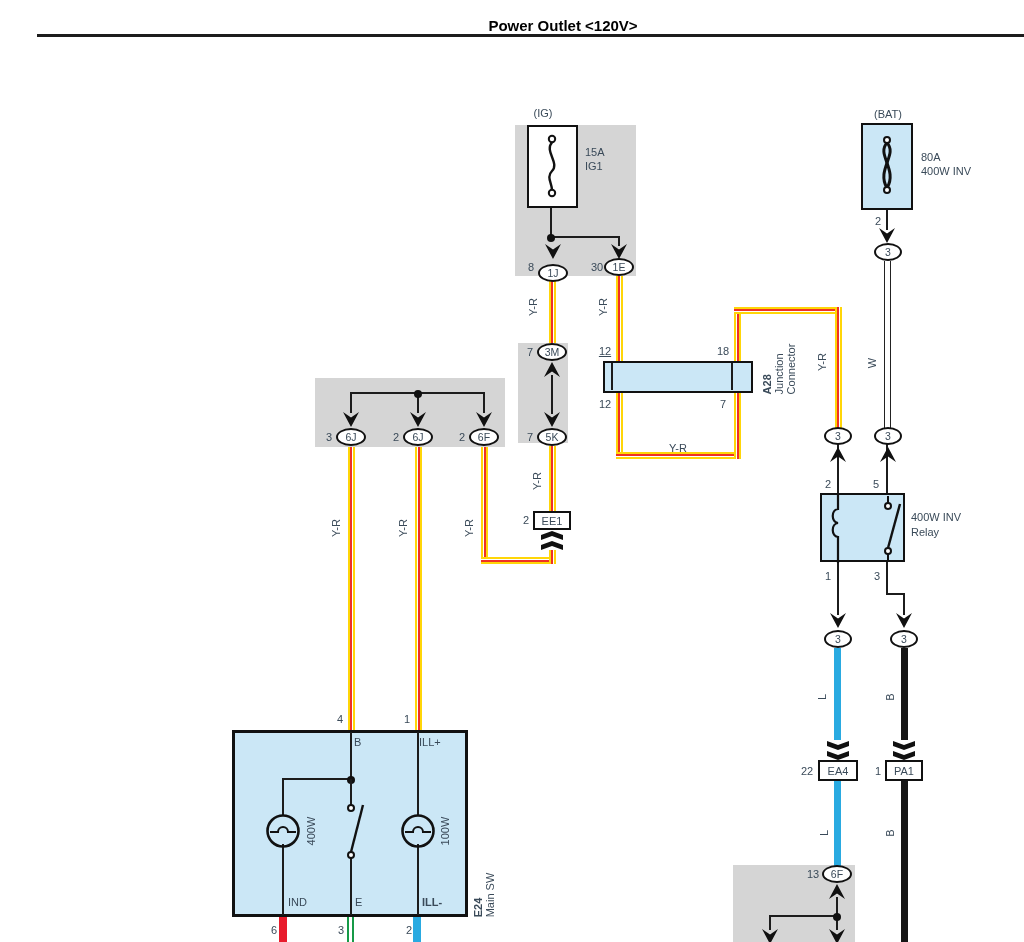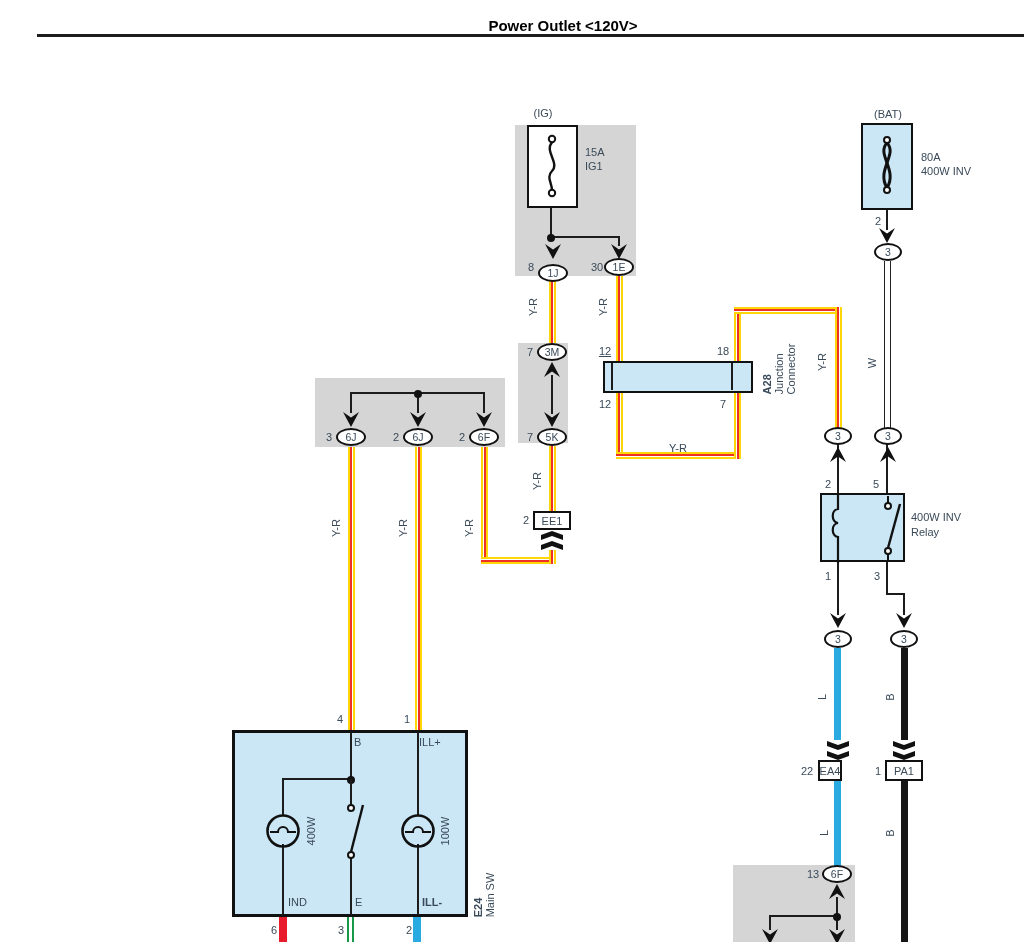--- a/index.html
+++ b/index.html
@@ -214,21 +214,21 @@
   <div class="oval" style="left:890px;top:630px;width:28px;height:18px;">
       <span>3</span>
     </div>
   <div class="oval" style="left:822px;top:865px;width:30px;height:18px;">
       <span>6F</span>
     </div>
 
   <div class="cbox" style="left:533px;top:511px;width:38px;height:19px;">
       <span>EE1</span>
     </div>
-  <div class="cbox" style="left:818px;top:760px;width:24px;height:21px;">
+  <div class="cbox" style="left:818px;top:760px;width:40px;height:21px;">
       <span>EA4</span>
     </div>
   <div class="cbox" style="left:885px;top:760px;width:38px;height:21px;">
       <span>PA1</span>
     </div>
 
   <div class="t tc" style="left:543px;top:113px;">(IG)</div>
   <div class="t" style="left:585px;top:146px;">15A</div>
   <div class="t" style="left:585px;top:160px;">IG1</div>
   <div class="t tc" style="left:531px;top:267px;">8</div>

